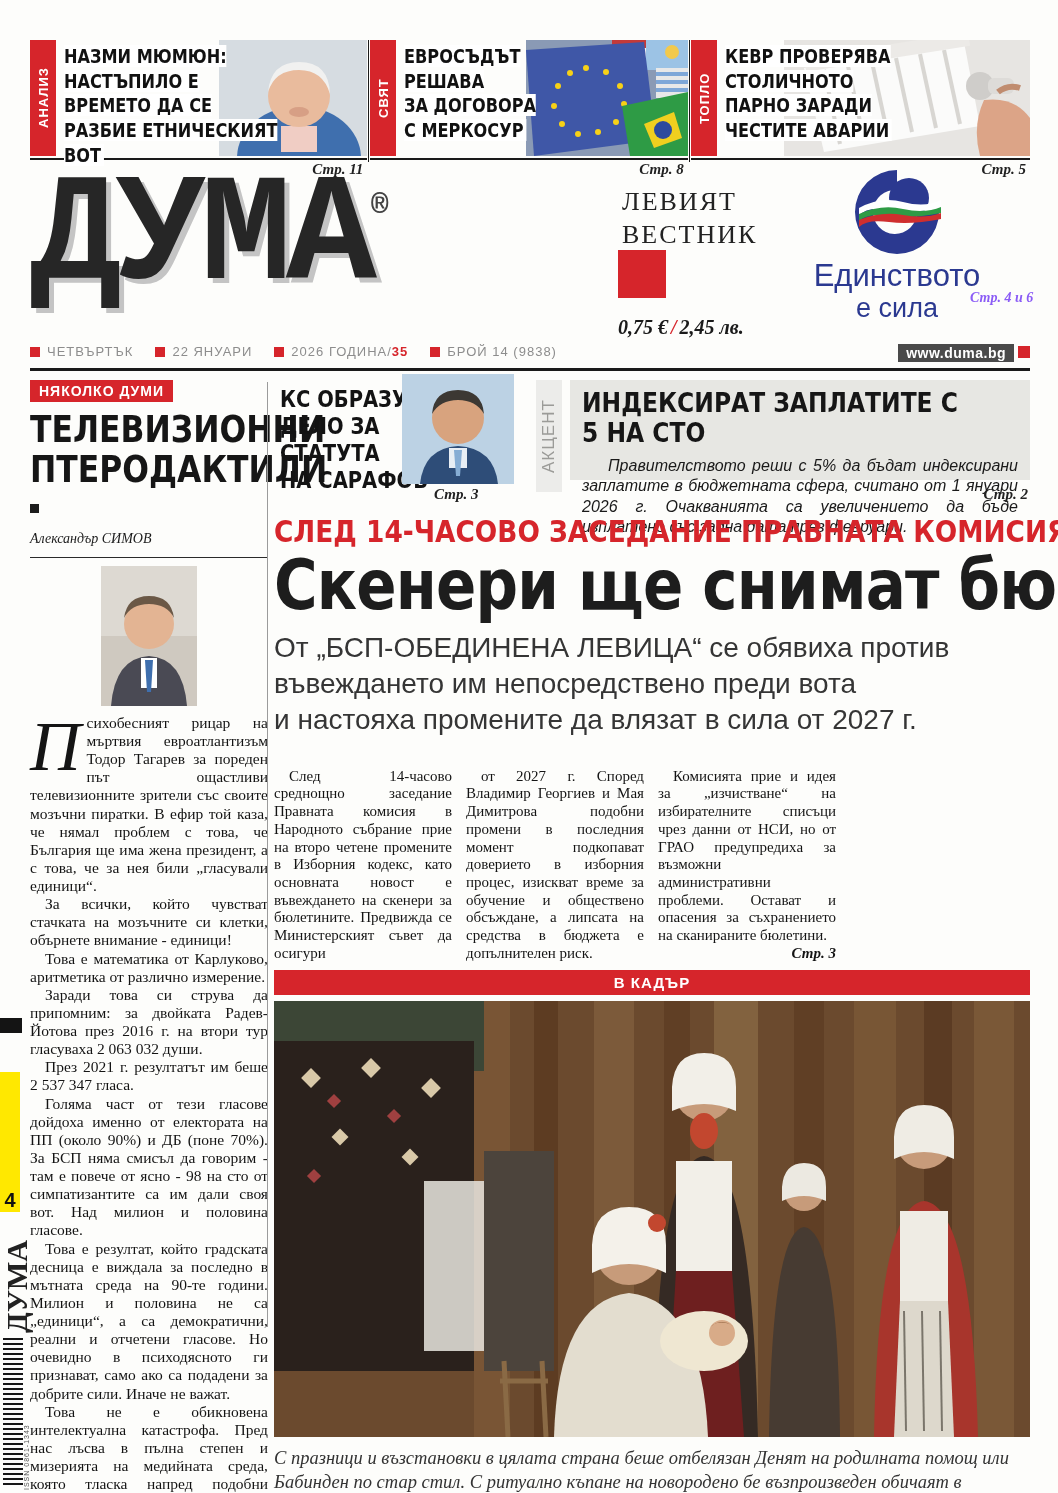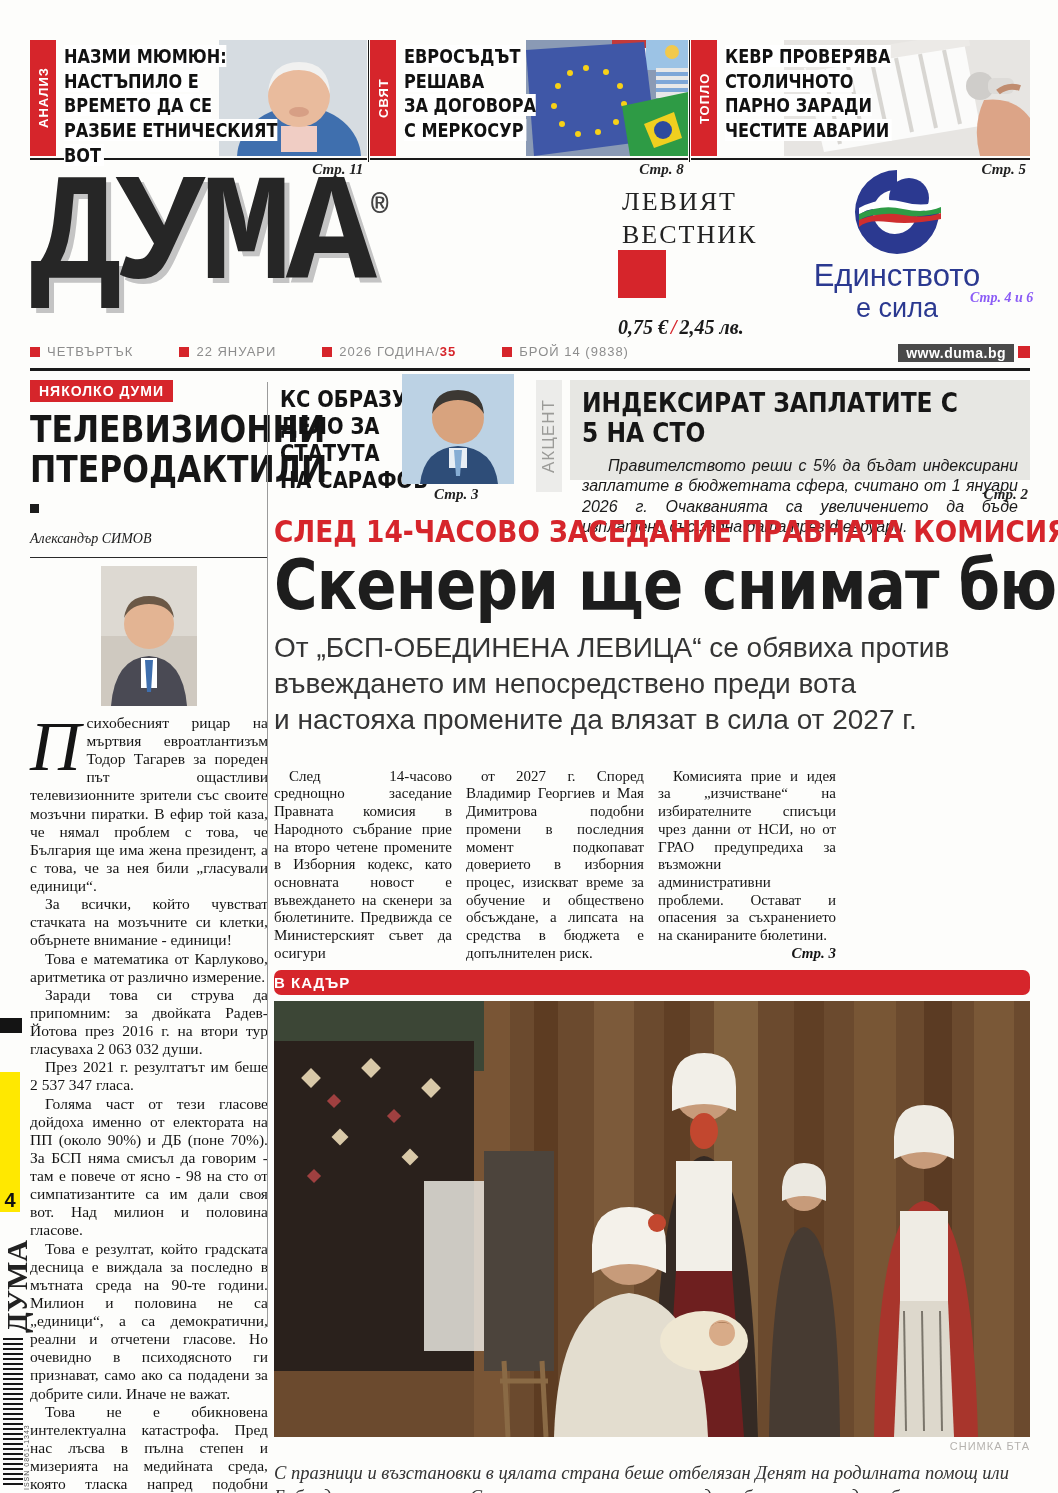--- a/index.html
+++ b/index.html
@@ -35,21 +35,21 @@
   .redsq{position:absolute;left:588px;top:82px;width:48px;height:48px;background:#d6252b;}
   .partner{position:absolute;left:742px;top:0;width:250px;text-align:center;color:#2b3990;}
   .partner-name1{font-size:31px;line-height:1.05;}
   .partner-name2{font-size:27px;}
   .partner-page{position:absolute;left:198px;top:122px;font-size:14px;white-space:nowrap;color:#8b5cf6;}
   .price{position:absolute;left:588px;top:148px;font-family:"Liberation Serif",serif;font-style:italic;
          font-weight:bold;font-size:20px;color:#1a1a1a;}
   .price .sep{color:#d6252b;padding:0 3px;}
   
   .dateline{left:30px;top:338px;width:1000px;height:30px;border-bottom:3px solid #1a1a1a;}
-  .d-items{position:absolute;left:0;top:6px;display:flex;gap:46px;font-size:13px;letter-spacing:1px;color:#8d8d8d;align-items:flex-end;}
+  .d-items{position:absolute;left:0;top:6px;display:flex;gap:22px;font-size:13px;letter-spacing:1px;color:#8d8d8d;align-items:flex-end;}
   .d-item{display:flex;align-items:center;gap:7px;}
   .d-dot{width:10px;height:10px;background:#d6252b;display:inline-block;}
   .d-red{color:#d6252b;}
   .site{position:absolute;right:16px;top:6px;background:#4a4a4a;color:#fff;font-weight:bold;font-size:14px;
         padding:1px 8px;letter-spacing:0.5px;}
   .site-sq{position:absolute;right:0;top:8px;width:12px;height:12px;background:#d6252b;}
   
   .opinion{left:30px;top:380px;width:238px;}
   .op-badge{display:inline-block;background:#d6252b;color:#fff;font-weight:bold;font-size:14px;
             letter-spacing:1px;padding:3px 9px;}
@@ -92,21 +92,21 @@
   .kicker{margin-top:8px;font-family:"DejaVu Sans",sans-serif;font-weight:bold;font-size:30px;
           color:#d6252b;transform:scaleX(0.88);transform-origin:left top;white-space:nowrap;}
   .headline{margin-top:2px;font-family:"DejaVu Sans",sans-serif;font-weight:bold;font-size:70px;
             line-height:0.98;color:#1d1d1d;letter-spacing:-1px;transform:scaleX(0.85);transform-origin:left top;white-space:nowrap;}
   .subhead{margin-top:10px;font-size:28px;line-height:1.3;color:#353535;}
   .lead-cols{margin-top:29px;display:flex;gap:14px;}
   .lead-col{width:178px;font-family:"Liberation Serif",serif;font-size:15px;line-height:1.18;
             text-align:justify;color:#141414;text-indent:15px;}
   .col-page{text-align:right;font-style:italic;font-weight:bold;font-family:"Liberation Serif",serif;font-size:15px;}
   .vkadar{margin-top:8px;background:#d6252b;color:#fff;font-weight:bold;font-size:15px;
-          letter-spacing:1px;padding:4px 0;border-radius:7px;}
+          letter-spacing:1px;text-align:center;padding:4px 0;}
   .credit{text-align:right;color:#b5b2ae;font-size:11px;letter-spacing:1px;margin-top:3px;}
   .caption{margin-top:10px;font-family:"Liberation Serif",serif;font-style:italic;font-size:18.5px;
            line-height:1.28;color:#333;}
 </style>
 </head>
 <body>
 
 <div class="abs teasers">
 
   <div class="teaser" style="width:338px;">
@@ -391,16 +391,15 @@
     <circle cx="448" cy="332" r="13" fill="#d8ab88"></circle>
     <path d="M436 326 Q448 316 460 326 Q454 320 442 322 Z" fill="#8a5c3a"></path>
 
     <g stroke="#8a6a45" stroke-width="5">
         <line x1="230" y1="360" x2="234" y2="436"></line>
         <line x1="268" y1="360" x2="272" y2="436"></line>
         <line x1="226" y1="380" x2="274" y2="380"></line>
       </g>
   </svg>
 
-  <div class="credit">СНИМКА БТА</div>
   <div class="caption">С празници и възстановки в цялата страна беше отбелязан Денят на родилната помощ или Бабинден по стар стил. С ритуално къпане на новородено бе възпроизведен обичаят в Разград. Възстановката бе направена от колектива за изворен фолклор при Народно читалище „Напредък 1901“</div>
 
 </div>
 
 </body></html>

